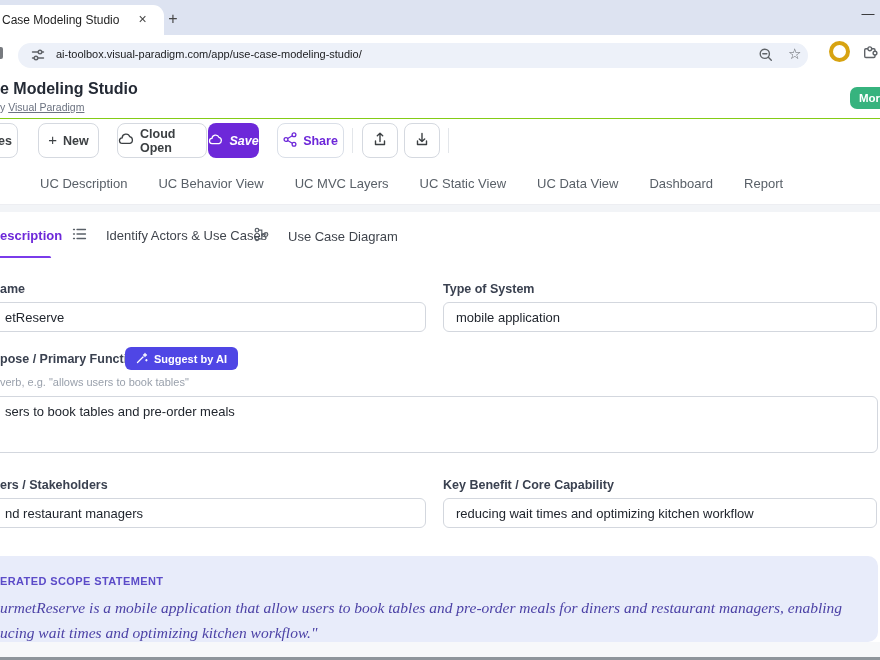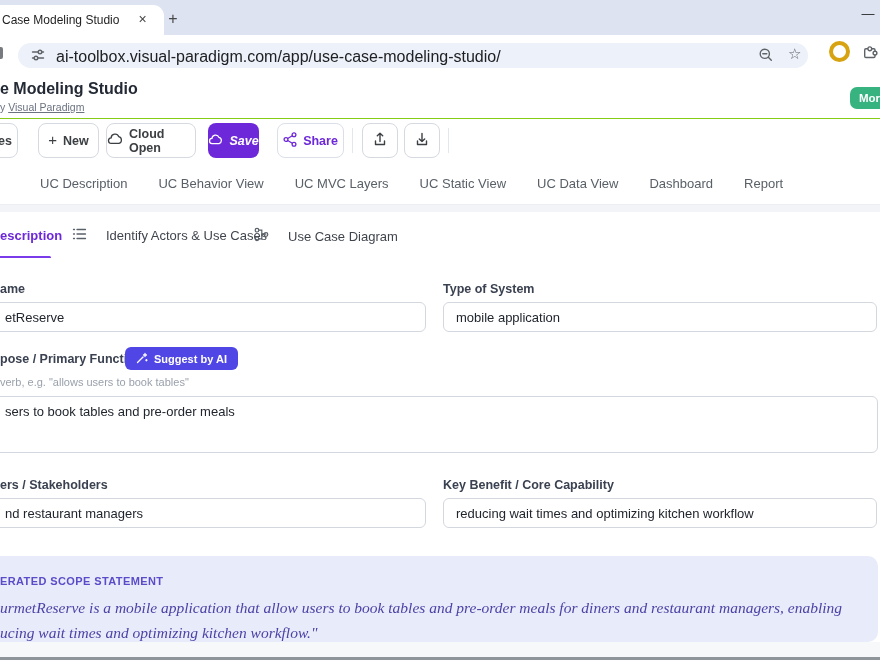--- a/index.html
+++ b/index.html
@@ -11,40 +11,40 @@
   .tabstrip{position:absolute;top:0;left:0;width:880px;height:35px;background:#dde3f1;}
   .btab{position:absolute;top:5px;left:-28px;width:192px;height:30px;background:#fff;border-radius:11px 11px 0 0;}
   .btab-title{position:absolute;left:30px;top:8px;font-size:12px;color:#1f1f1f;}
   .btab-close{position:absolute;left:162px;top:6px;width:17px;height:17px;font-size:14px;color:#474747;text-align:center;line-height:17px;cursor:pointer;}
   .newtab{position:absolute;left:164px;top:10px;width:18px;height:18px;font-size:16px;color:#474747;text-align:center;line-height:17px;}
   .win-min{position:absolute;left:861px;top:6px;width:14px;font-size:13px;color:#1f1f1f;text-align:center;}
   .chrometoolbar{position:absolute;top:35px;left:0;width:880px;height:35px;background:#fff;}
   .clip-frag{position:absolute;left:0;top:12px;width:3px;height:12px;background:#5f6368;border-radius:0 2px 2px 0;opacity:.85;}
   .omnibox{position:absolute;left:18px;top:8px;width:790px;height:25px;background:#edf1f9;border-radius:13px;}
   .tune{position:absolute;left:13px;top:5px;}
-  .urltext{position:absolute;left:38px;top:5px;font-size:16px;color:#202124;}
+  .urltext{position:absolute;left:38px;top:5px;font-size:11px;color:#202124;}
   .ozoom{position:absolute;left:740px;top:4px;}
   .ostar{position:absolute;left:770px;top:2px;font-size:15px;color:#5f6368;}
   .avatar-ring{position:absolute;left:829px;top:6px;width:13px;height:13px;border:4px solid #d7a311;border-radius:50%;background:#fff;}
   .ext-puzzle{position:absolute;left:861px;top:8px;}
 
   
   .appheader{position:absolute;top:70px;left:0;width:880px;height:48px;background:#fff;border-bottom:5px solid #84cc16;}
   .apptitle{position:absolute;left:0;top:10px;font-size:16px;font-weight:bold;color:#242a35;}
   .byline{position:absolute;left:0;top:31px;font-size:10.5px;color:#6b7280;}
   .byline a{color:#6b7280;text-decoration:underline;}
   .more-btn{position:absolute;left:850px;top:17px;width:52px;height:22px;background:#36b37e;border-radius:7px;color:#fff;font-weight:bold;font-size:11.5px;line-height:22px;padding-left:9px;box-sizing:border-box;cursor:pointer;}
 
   
   .apptoolbar{position:absolute;top:119px;left:0;width:880px;height:43px;background:#fff;border-bottom:1px solid #e8eaee;}
   .tbtn{position:absolute;top:4px;height:35px;border:1px solid #d5d9e0;border-radius:8px;background:#fff;display:flex;align-items:center;justify-content:center;gap:6px;font-size:12.5px;color:#3c4043;font-weight:bold;box-sizing:border-box;cursor:pointer;font-family:"Liberation Sans",sans-serif;}
   .tbtn .plus{font-size:15px;font-weight:normal;margin-top:-2px;}
   .btn-es{left:-62px;width:80px;justify-content:flex-end;padding-right:5px;}
   .btn-new{left:38px;width:61px;}
-  .btn-cloud{left:106px;width:90px;}
+  .btn-cloud{left:117px;width:90px;}
   .btn-save{left:208px;width:51px;background:#6d28d9;border:none;color:#fff;font-style:italic;}
   .btn-share{left:277px;width:67px;color:#6d28d9;border-color:#dadfe8;}
   .btn-up{left:362px;width:36px;}
   .btn-down{left:404px;width:36px;}
   .tb-div{position:absolute;top:9px;width:1px;height:25px;background:#e3e6ea;}
 
   
   .maintabs{position:absolute;top:162px;left:0;width:880px;height:43px;background:#fff;border-bottom:1px solid #edeef2;display:flex;align-items:center;gap:31px;padding-left:40px;box-sizing:border-box;}
   .maintab{font-size:13px;color:#596068;cursor:pointer;white-space:nowrap;}
   .gapstrip{position:absolute;top:205px;left:0;width:880px;height:7px;background:#f2f4f7;}

